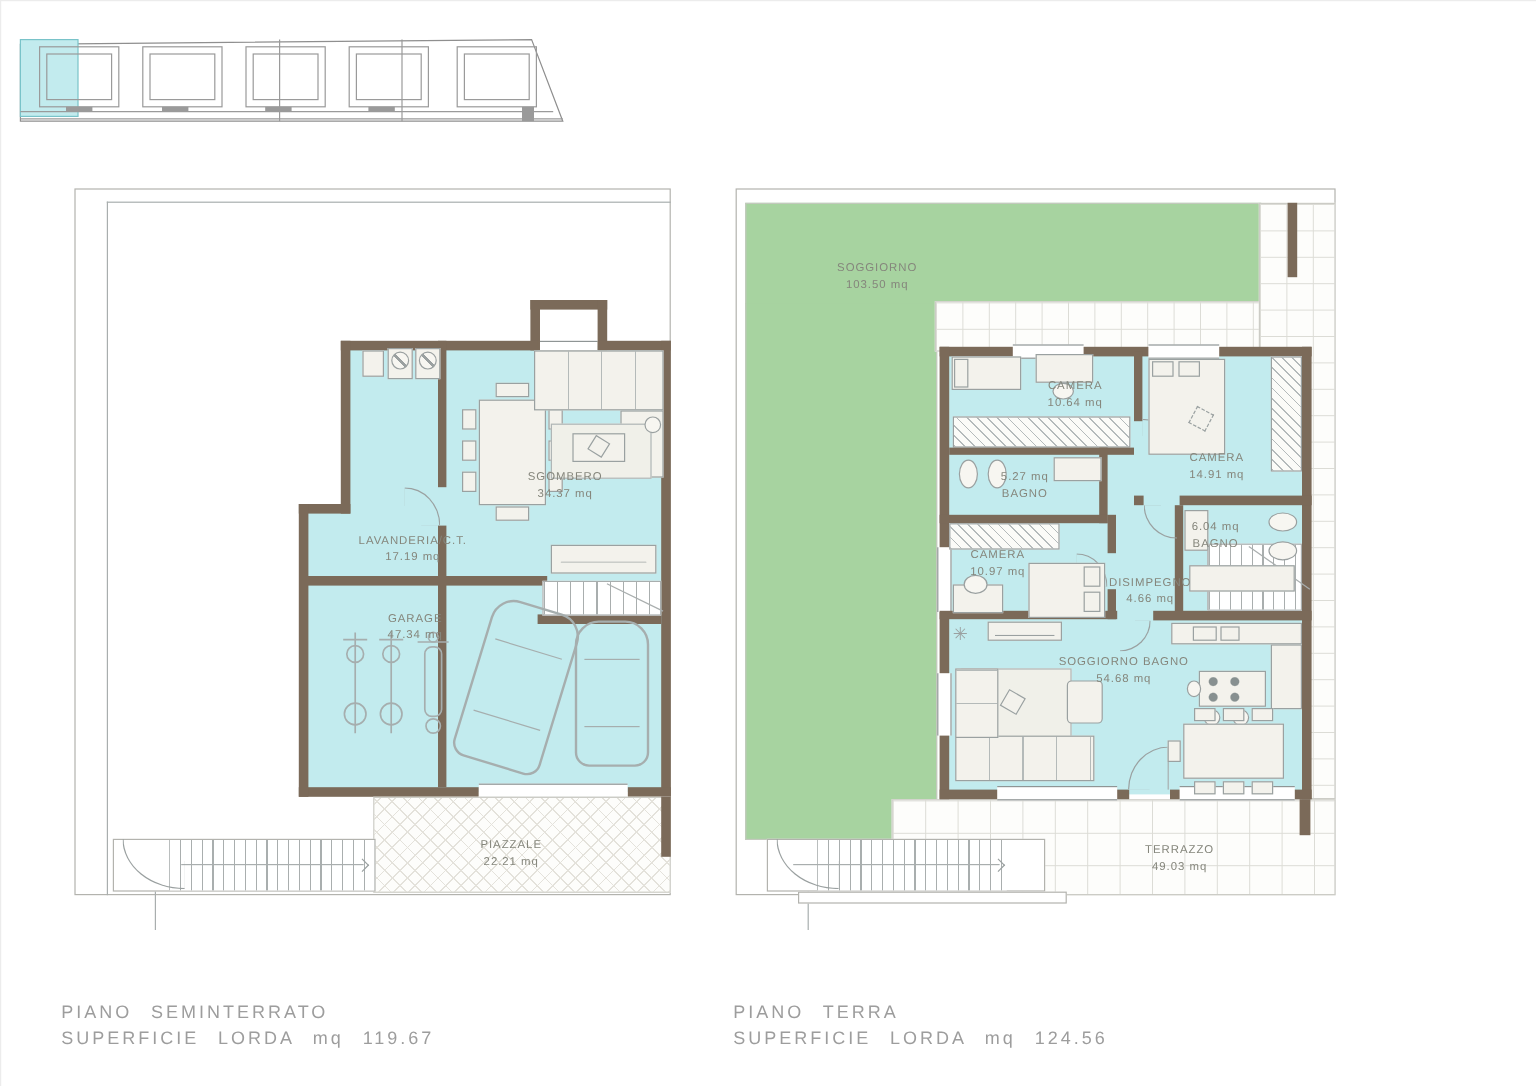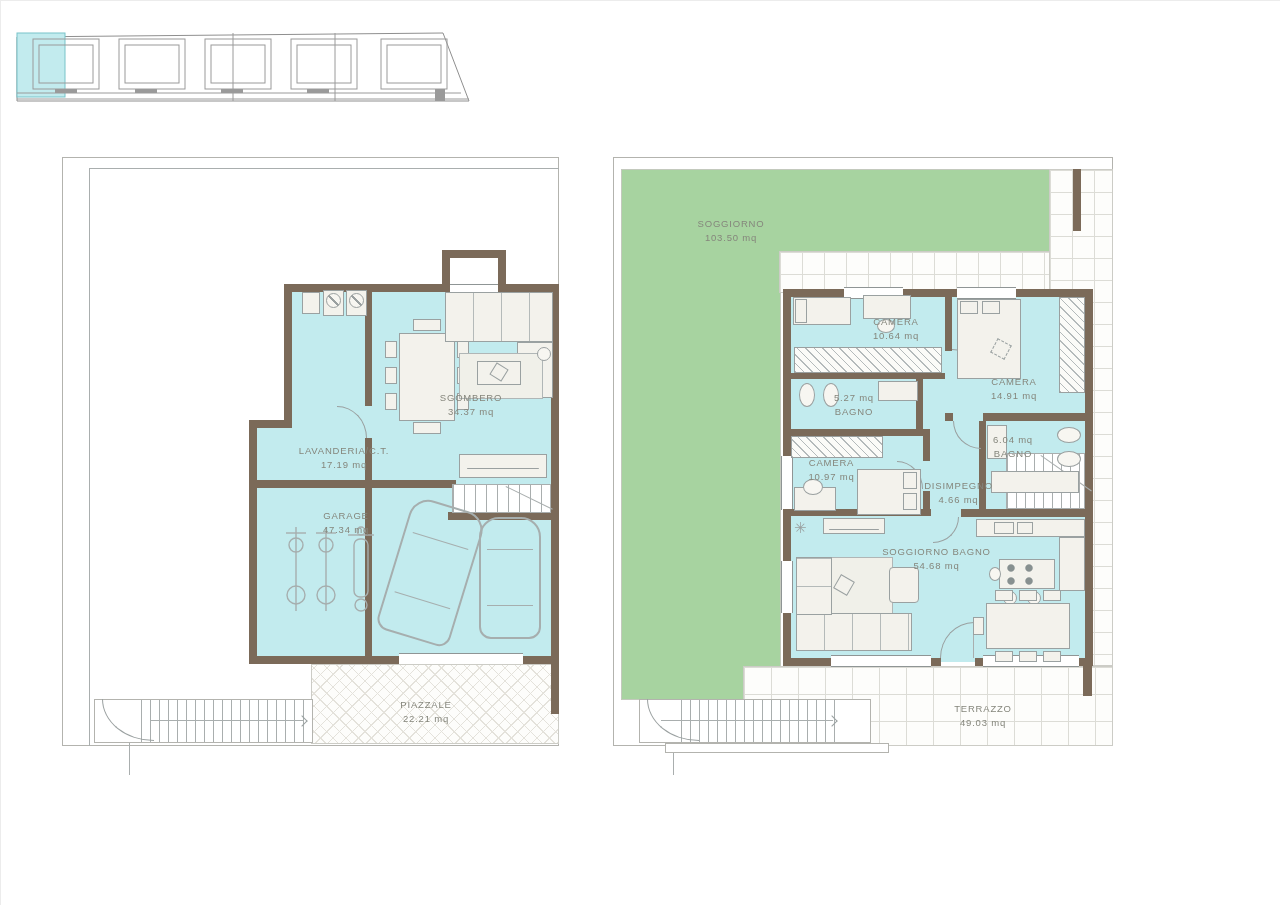--- a/index.html
+++ b/index.html
@@ -338,15 +338,21 @@
   <div class="lbl" style="left:868px;top:544px;width:135px">
     <span>SOGGIORNO BAGNO</span>
     <span>54.68 mq</span>
   </div>
   <div class="lbl" style="left:922px;top:701px;width:120px">
     <span>TERRAZZO</span>
     <span>49.03 mq</span>
   </div>
 
   <div class="caption" style="left:50px;top:832px">
+    <span style="display:block">PIANO SEMINTERRATO</span>
+    <span style="display:block">SUPERFICIE LORDA mq 119.67</span>
+  </div>
+  <div class="caption" style="left:610px;top:832px">
+    <span style="display:block">PIANO TERRA</span>
+    <span style="display:block">SUPERFICIE LORDA mq 124.56</span>
   </div>
 
 </div>
 
 </body></html>

